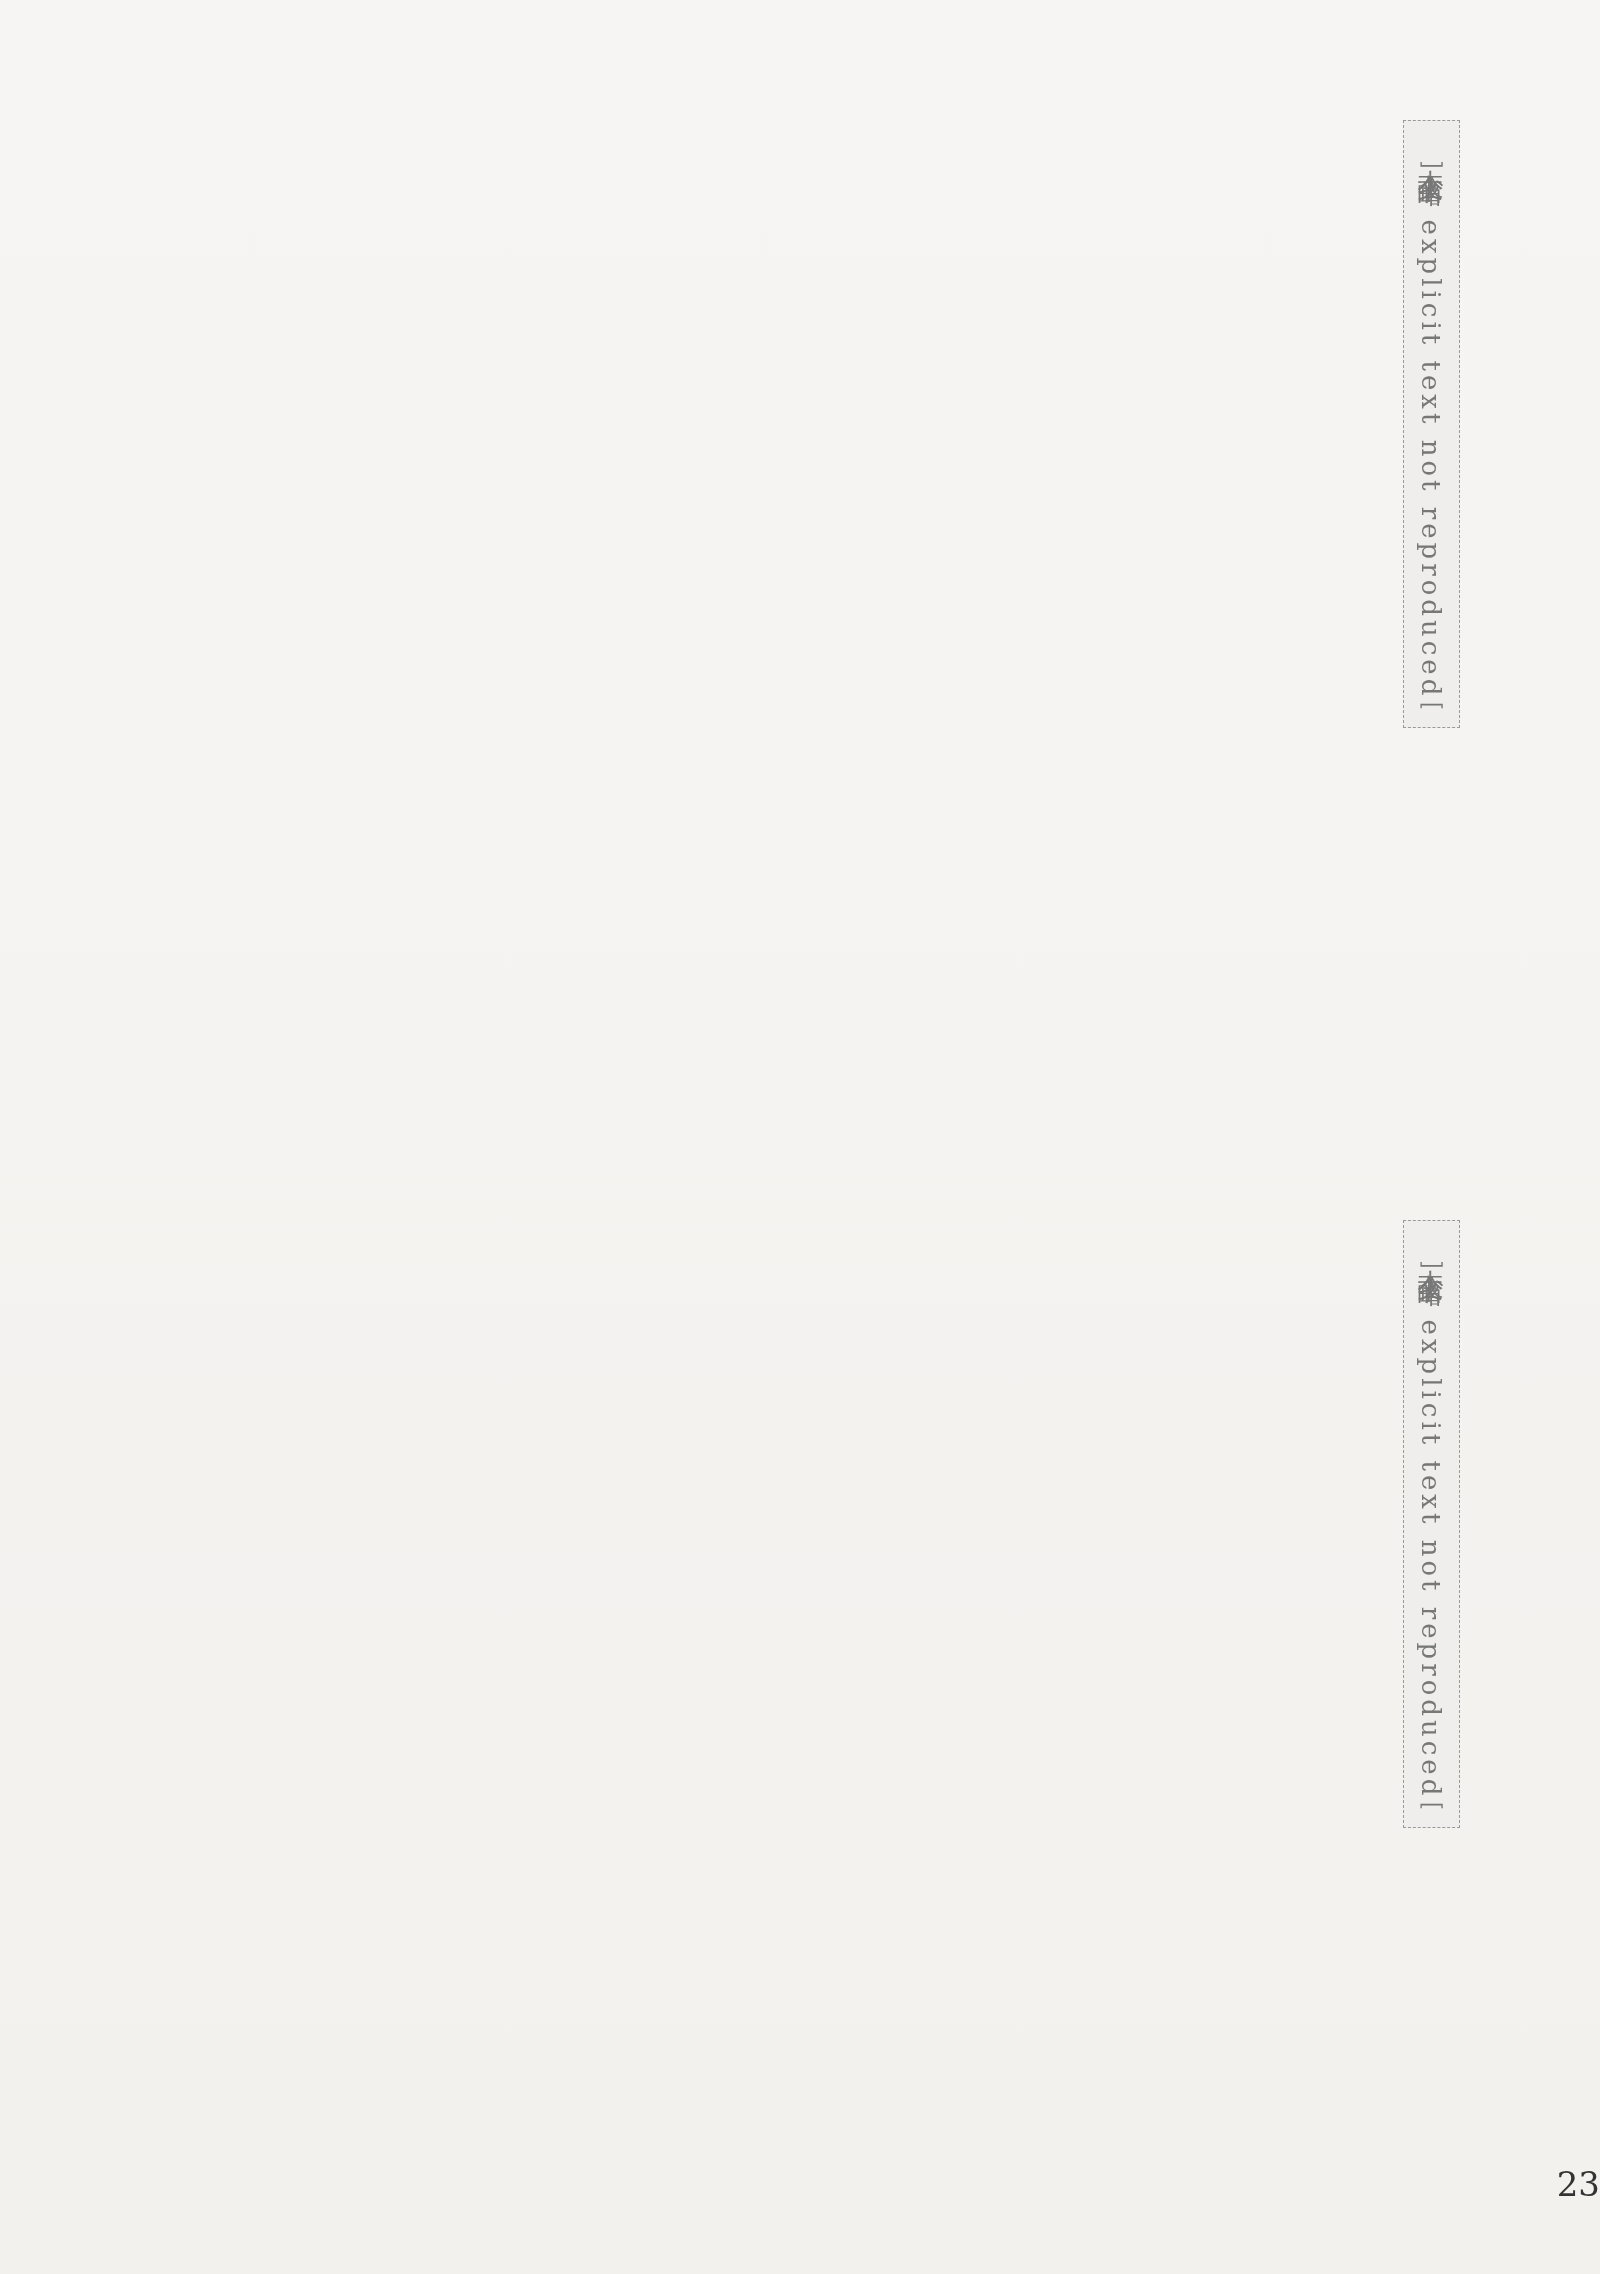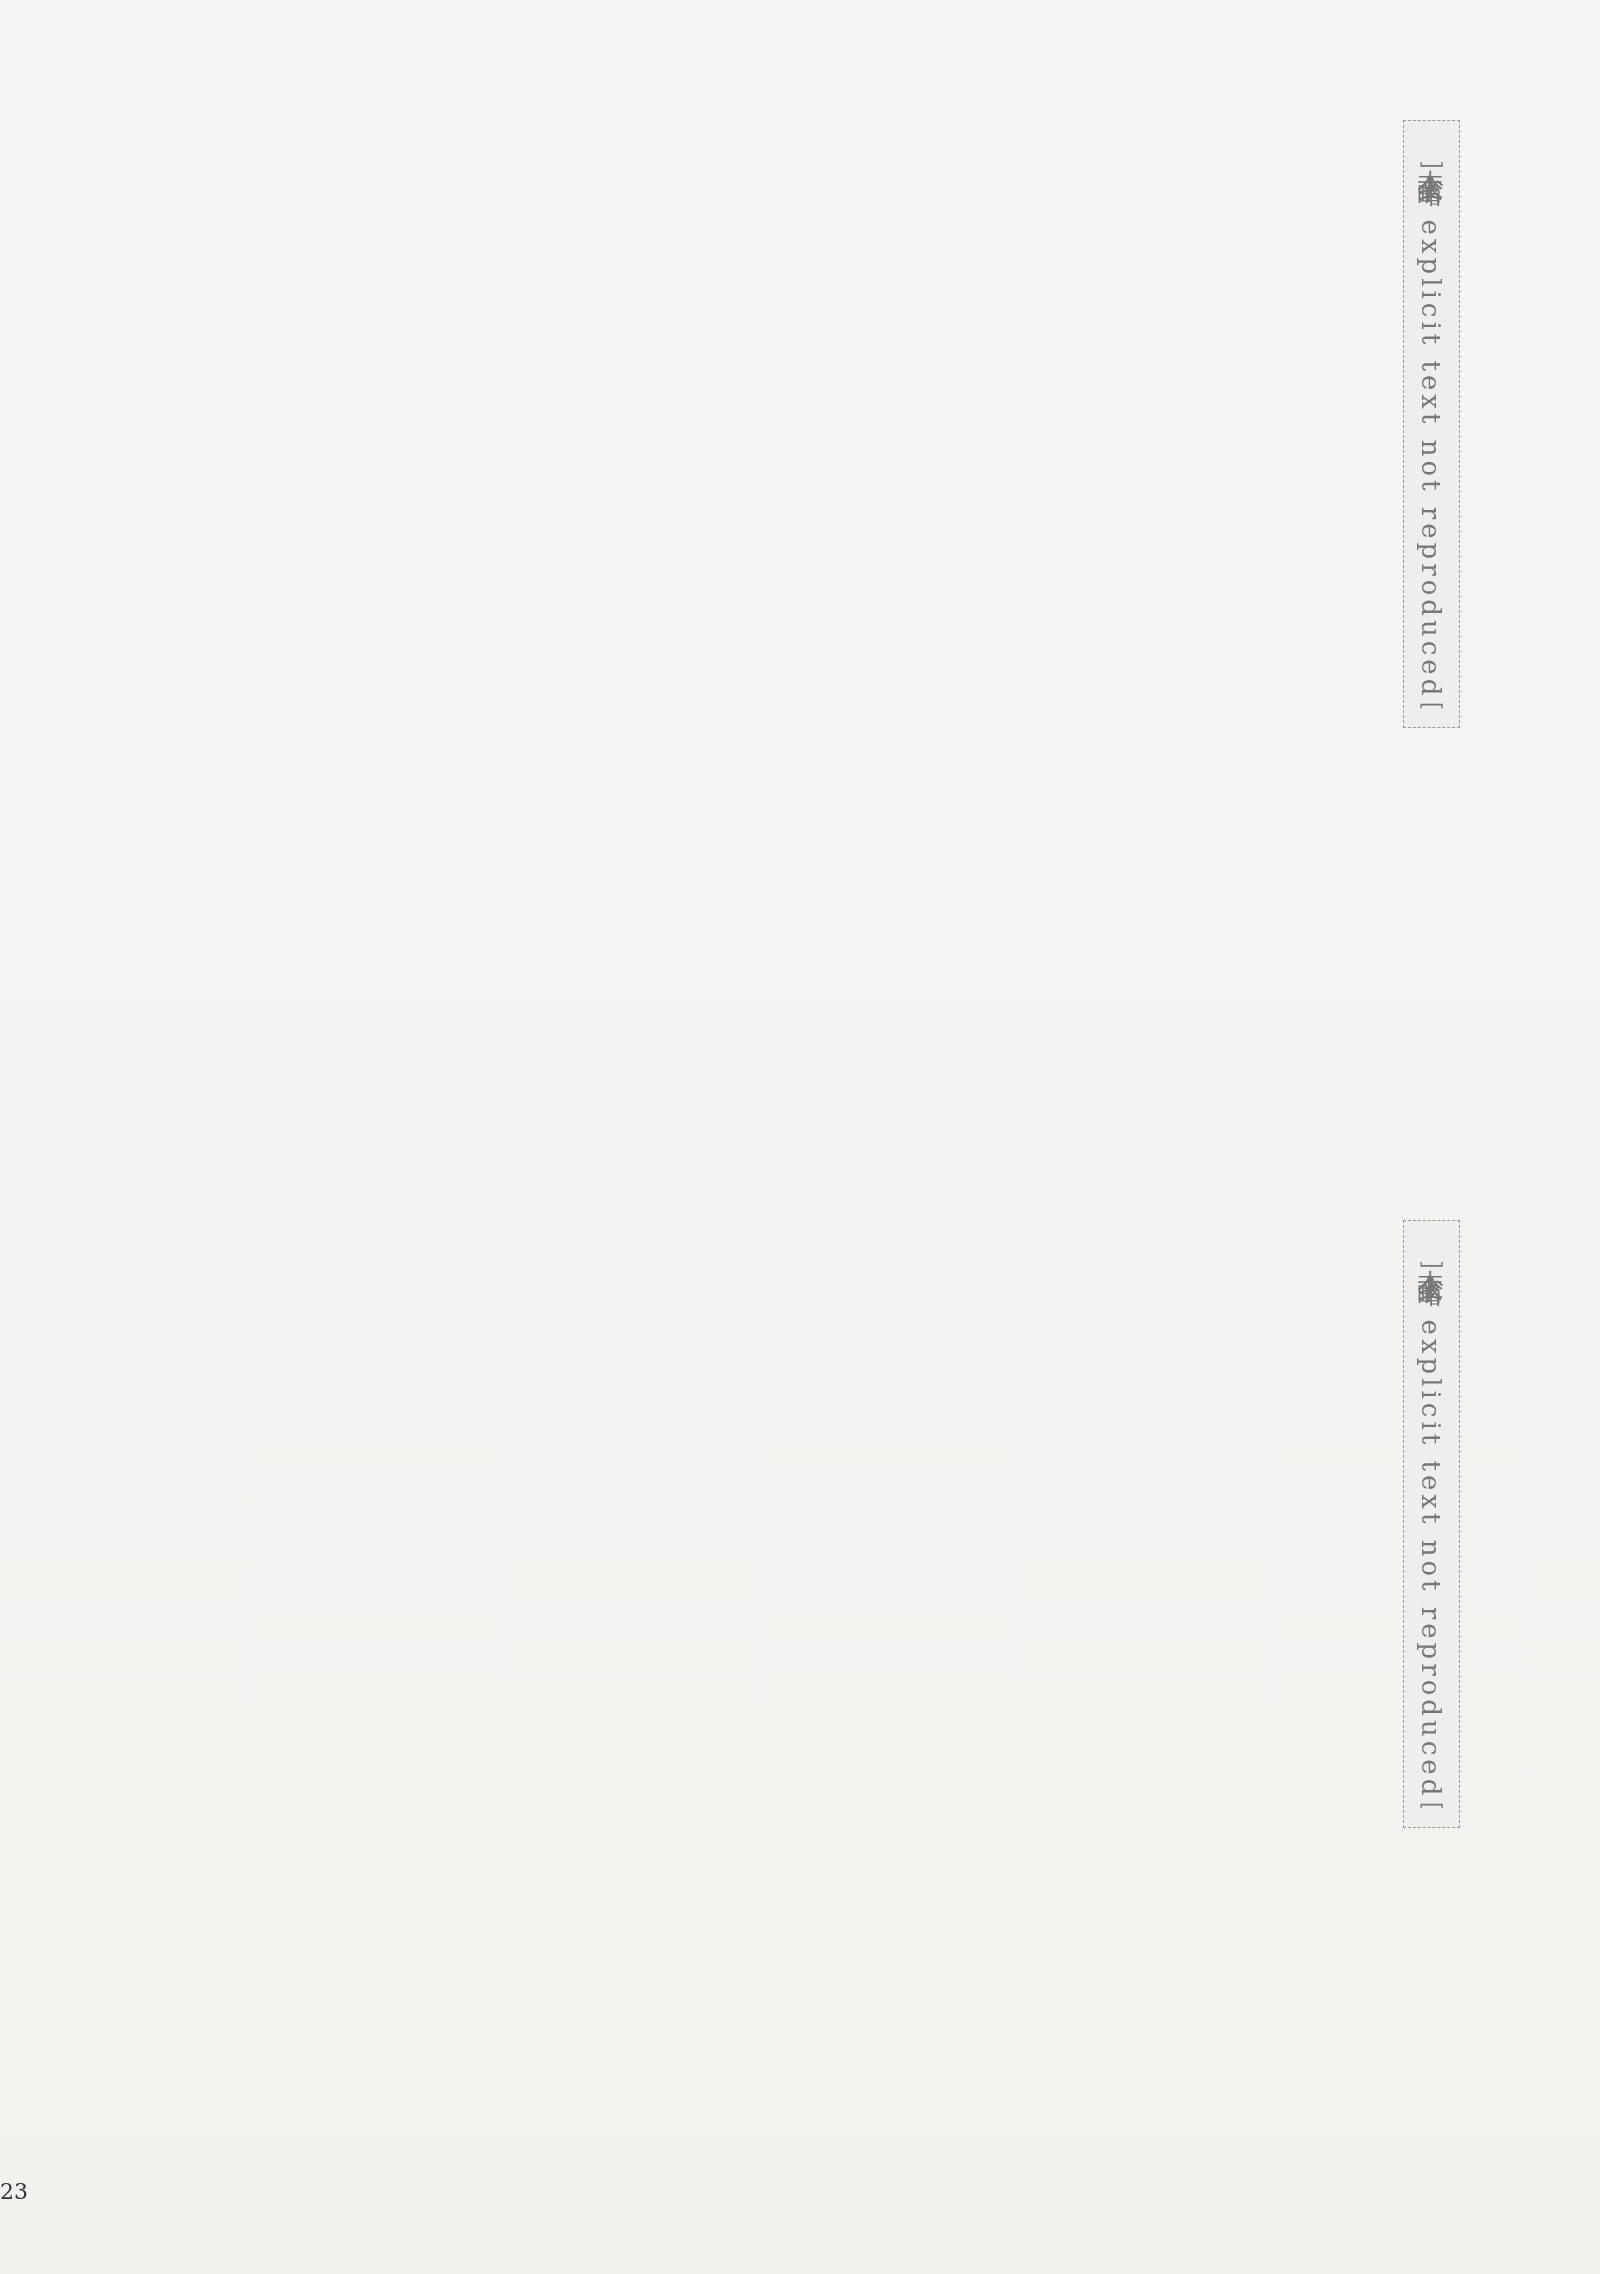--- a/index.html
+++ b/index.html
@@ -28,22 +28,22 @@
   .block-bottom { top: 1220px; height: 900px; }
   .omitted-note {
     border: 1px dashed #999;
     padding: 24px 10px;
     color: #777;
     background: #efeeec;
   }
   .page-number {
     position: absolute;
     bottom: 70px; left: 0; right: 0;
-    text-align: left;
-    font-size: 22px;
+    text-align: right;
+    font-size: 34px;
     color: #333;
   }
 </style>
 </head>
 <body>
 
 <div class="page">
   <div class="text-block block-top">
     <span class="omitted-note">［本文省略 — explicit text not reproduced］</span>
   </div>

